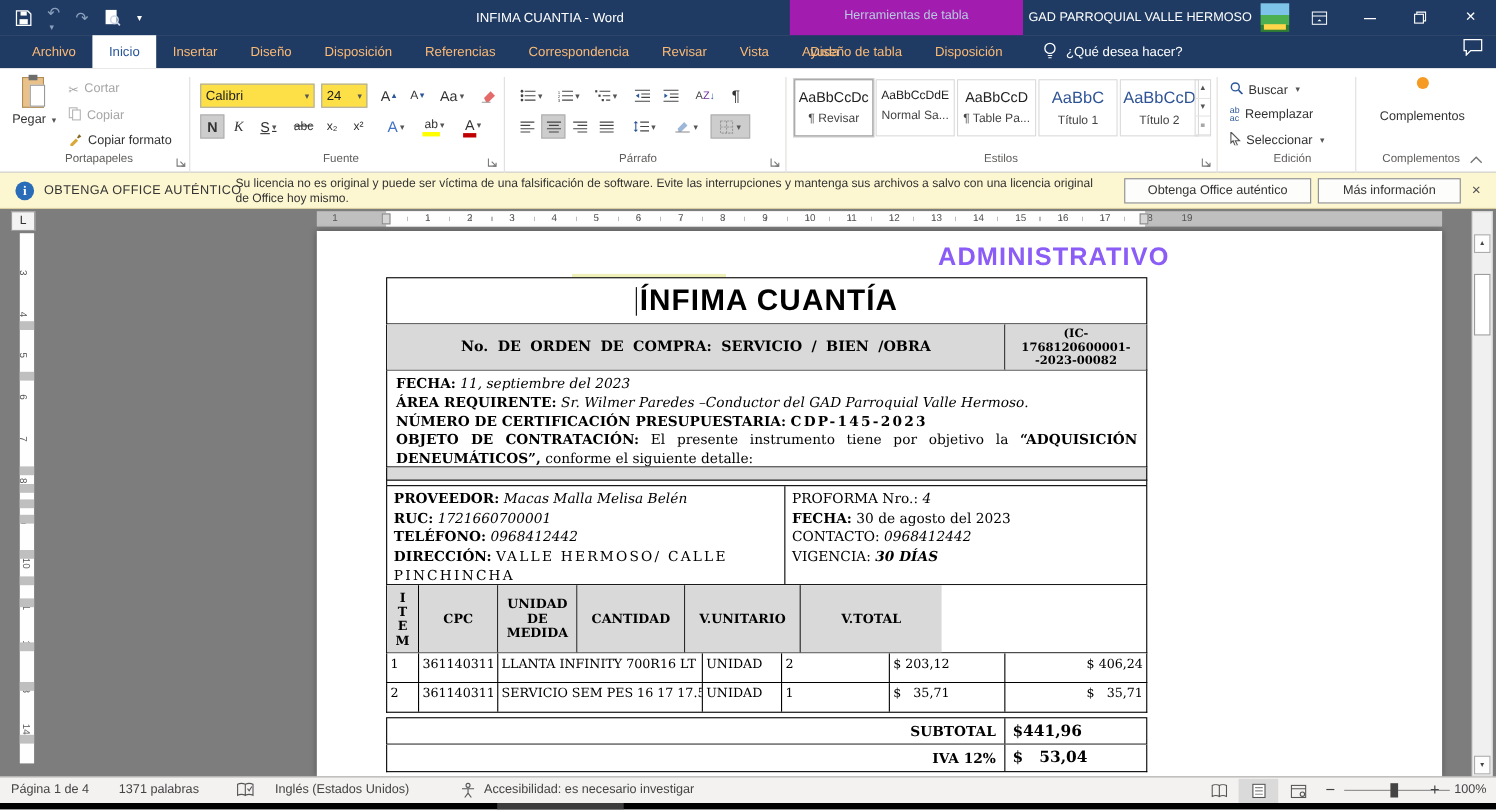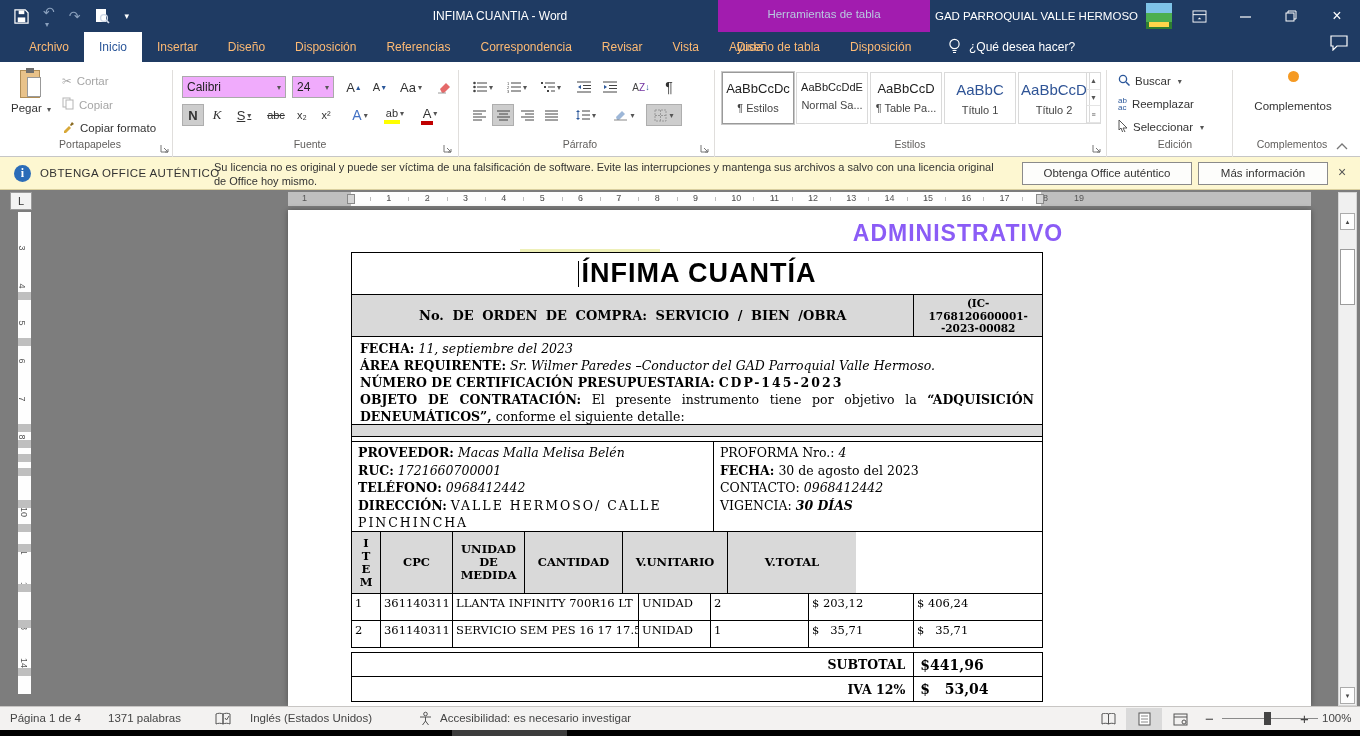--- a/index.html
+++ b/index.html
@@ -29,21 +29,21 @@
   .comment-btn { position:absolute; right:12px; top:3px; }
 
   
   #ribbon { left:0; top:62px; width:1360px; height:95px; background:#ffffff; border-bottom:1px solid #c6c6c6; color:#444; }
   .gsep { position:absolute; top:8px; width:1px; height:128px; background:#e0dedc; }
   .glabel { position:absolute; top:76px; font-size:10.5px; color:#605e5c; text-align:center; }
   .launcher { position:absolute; top:77px; }
   .bigbtn { position:absolute; width:46px; text-align:center; font-size:11.5px; color:#333; }
   .smallcmd { position:absolute; display:flex; align-items:center; gap:5px; font-size:11.5px; color:#333; white-space:nowrap; }
   .smallcmd.disabled { color:#a6a6a6; }
-  .combo { position:absolute; height:22px; border:1px solid #aaa; background:#f0abfc; display:flex; align-items:center; justify-content:space-between; padding:0 4px; font-size:12px; color:#222; }
+  .combo { position:absolute; height:22px; border:1px solid #aaa; background:#fde047; display:flex; align-items:center; justify-content:space-between; padding:0 4px; font-size:12px; color:#222; }
   .fbtn { position:absolute; height:22px; display:flex; align-items:center; justify-content:center; font-size:13px; color:#333; }
   .fbtn.active { background:#cdcdcd; border:1px solid #aeaeae; }
   .caret { font-size:8px; color:#555; margin-left:2px; }
   .colorbar { position:absolute; left:3px; right:3px; bottom:2px; height:4px; }
   .stylecard { position:absolute; top:10px; width:72px; height:52px; border:1px solid #dadada; background:#fff; text-align:center; }
   .stylecard.selected { border:1px solid #9a9a9a; box-shadow:0 0 0 1px #c9c9c9; }
   .stylecard .prev { display:block; margin-top:8px; font-size:13px; color:#222; white-space:nowrap; overflow:hidden; }
   .stylecard .prev.blue { color:#2f5496; font-size:15px; }
   .stylecard .nm { display:block; margin-top:6px; font-size:11px; color:#444; white-space:nowrap; overflow:hidden; }
   .gallerystrip { position:absolute; left:1086px; top:10px; width:15px; height:52px; border:1px solid #dadada; display:flex; flex-direction:column; }
@@ -91,21 +91,21 @@
   .gap-gray { height:12px; }
   .gap-white { height:4px; border-left:1px solid #000; border-right:1px solid #000; }
   .prov-row { height:91px; font-size:12.5px; line-height:17.5px; }
   .prov-left { width:363px; padding:2px 6px; }
   .prov-right { width:329px; padding:2px 6px; }
   .spaced { letter-spacing:2px; }
   .items-head { height:62px; font-weight:bold; font-size:11.5px; text-align:center; }
   .items-head .tcell { display:flex; align-items:center; justify-content:center; white-space:pre-line; line-height:13px; }
   .item-row { height:27px; font-size:11.5px; }
   .item-row .tcell { padding:2px 3px; white-space:pre; }
-  .c0{width:29px;} .c1{width:72px;} .c2{width:186px;} .c3{width:72px;} .c4{width:98px;} .c5{width:105px;} .c6{width:128px;}
+  .c0{width:29px;} .c1{width:72px;} .c2{width:186px;} .c3{width:72px;} .c4{width:98px;} .c5{width:105px;} .c6{width:128px;text-align:right;}
   .sum-row { height:25px; font-size:12.5px; }
   .sum-label { width:564px; display:flex; align-items:center; justify-content:flex-end; padding-right:8px; font-weight:bold; }
   .sum-value { width:128px; display:flex; align-items:center; padding-left:6px; font-weight:bold; font-size:14px; white-space:pre; }
 
   
   #statusbar { left:0; top:706px; width:1360px; height:24px; background:#f3f2f1; border-top:1px solid #c8c6c4; font-size:11.5px; color:#444; }
   .st-item { position:absolute; top:0; height:23px; line-height:23px; white-space:nowrap; }
   .viewbtn { position:absolute; top:1px; width:36px; height:22px; display:flex; align-items:center; justify-content:center; }
   .viewbtn.active { background:#dadada; }
   .zoomline { position:absolute; top:11px; width:96px; height:1px; background:#8a8a8a; }
@@ -417,21 +417,21 @@
       </div>
     <div class="glabel" style="left:520px; width:120px;">Párrafo</div>
     <div class="launcher" style="left:700px;"><svg width="9" height="9" viewBox="0 0 9 9">
           <path d="M1 1v7h7" fill="none" stroke="#777"></path>
           <path d="M4 4l4 4M8 5v3h-3" fill="none" stroke="#777"></path>
         </svg></div>
     <div class="gsep" style="left:714px;"></div>
 
     <div class="stylecard selected" style="left:722px;">
       <span class="prev">AaBbCcDc</span>
-      <span class="nm">¶ Estilos</span>
+      <span class="nm">¶ Revisar</span>
     </div>
     <div class="stylecard" style="left:796px;">
       <span class="prev" style="font-size:11px;">AaBbCcDdE</span>
       <span class="nm">Normal Sa...</span>
     </div>
     <div class="stylecard" style="left:870px;">
       <span class="prev">AaBbCcD</span>
       <span class="nm">¶ Table Pa...</span>
     </div>
     <div class="stylecard" style="left:944px;">

